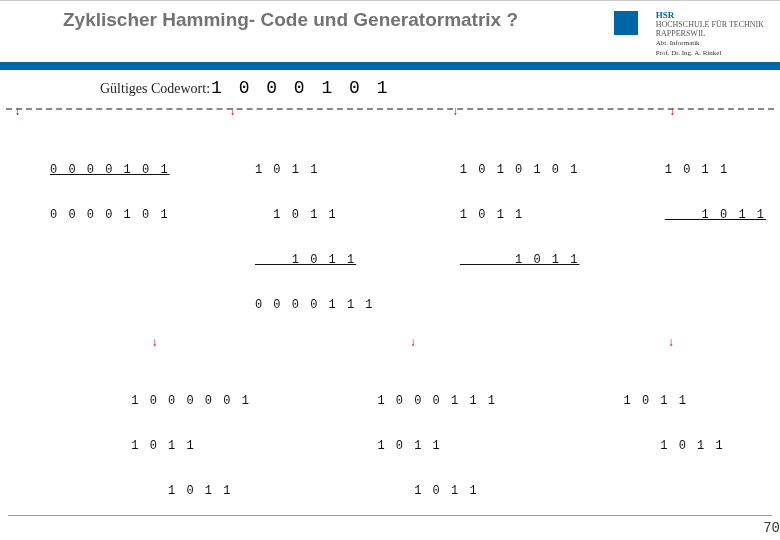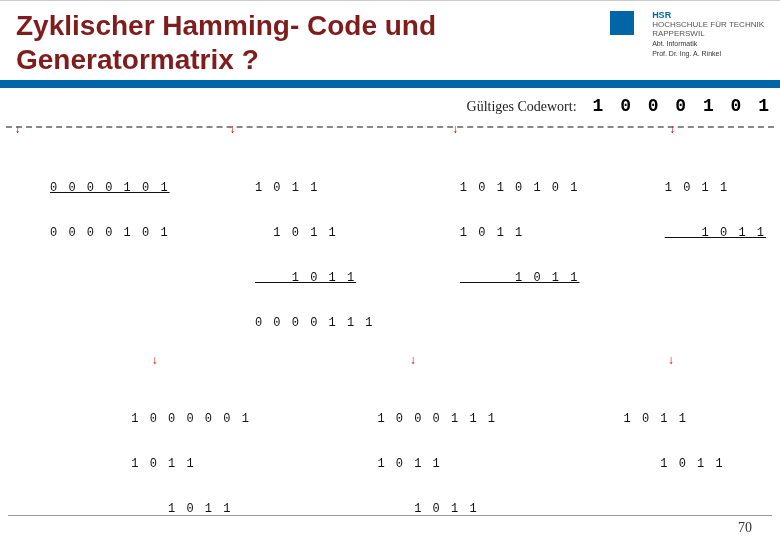--- a/index.html
+++ b/index.html
@@ -11,32 +11,34 @@
     position: relative;
     overflow: hidden;
   }
   .title-row {
     display: flex;
     align-items: flex-start;
     padding: 8px 16px 4px 16px;
     border-top: 1px solid #ccc;
   }
   .title {
-    font-size: 28px;
+    font-size: 19px;
     font-weight: bold;
-    color: #7f1d1d;
+    color: #737373;
     flex: 1;
     line-height: 1.2;
     font-family: Arial, sans-serif;
+    margin-left: 47px;
   }
   .logo-block {
     display: flex;
     gap: 18px;
     align-items: flex-start;
     margin-top: 2px;
+    font-family: Liberation Serif, serif;
   }
   .logo-square {
     width: 24px;
     height: 24px;
     background: #0066a6;
   }
   .logo-text {
     font-size: 8px;
     color: #555;
     line-height: 1.1;
@@ -45,33 +47,32 @@
   .logo-sub { font-size:7px; color:#333; margin-top:2px;}
   .divider-bar {
     height: 8px;
     background: #0066a6;
     margin: 0;
     width: 100%;
   }
   .codeword-row {
     display: flex;
     align-items: baseline;
-    gap: 16px;
+    gap: 1px;
     padding: 8px 8px 8px 100px;
-    justify-content: flex-end;
   }
   .label-serif {
     font-family: Georgia, 'Times New Roman', serif;
     font-size: 14px;
     color: #222;
   }
   .mono {
     font-family: 'Courier New', monospace;
     font-size: 18px;
-    font-weight: bold;
+    font-weight: normal;
     letter-spacing: 3px;
     white-space: pre;
   }
   .dashed {
     border: none;
     border-top: 2px dashed #888;
     margin: 2px 6px;
   }
   .calc-grid {
     display: flex;
@@ -92,24 +93,24 @@
   .under { text-decoration: underline; }
   .row2 {
     display: flex;
     justify-content: space-around;
     padding: 6px 20px 0 60px;
     gap: 20px;
   }
   .page-num {
     position: absolute;
     bottom: 4px;
-    right: 28px;
+    right: 0;
     font-size: 14px;
     color: #333;
-    font-family: Liberation Serif, serif;
+    font-family: Liberation Mono, monospace;
   }
   .bottom-line {
     position:absolute;
     bottom: 24px;
     left: 8px;
     right: 8px;
     border-top: 1px solid #999;
   }
   .mini-arrow {
     position:absolute;

